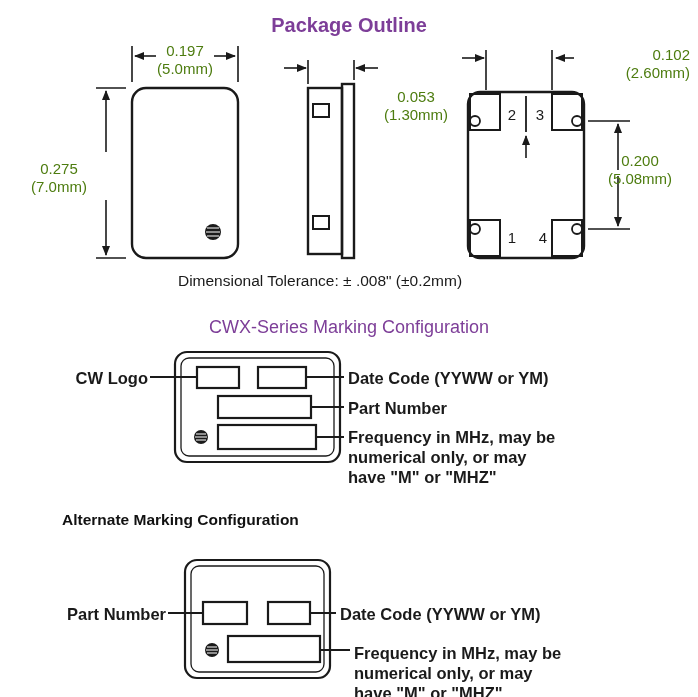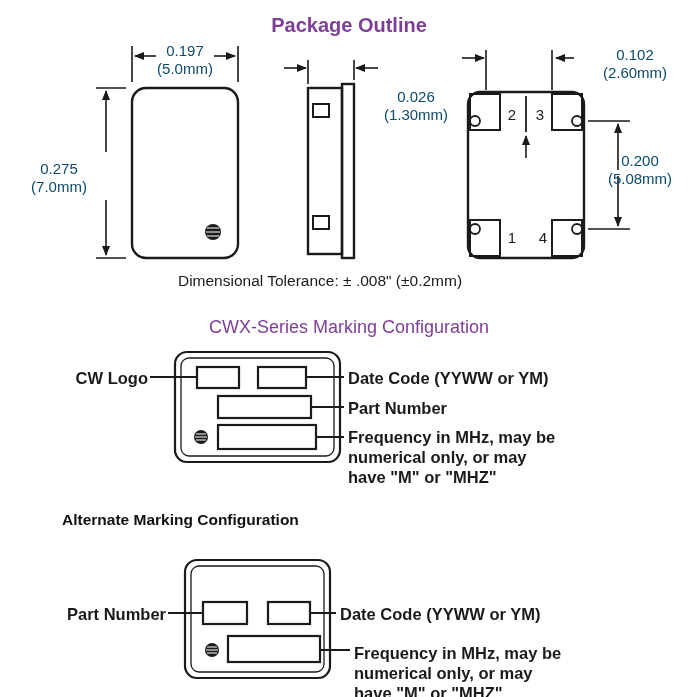--- a/index.html
+++ b/index.html
@@ -5,22 +5,22 @@
   * { margin:0; padding:0; box-sizing:border-box; }
   html,body { background:#ffffff; }
   body {
     width:698px; height:697px;
     font-family:"Liberation Sans", sans-serif;
     color:#1a1a1a;
   }
   .canvas { position:relative; width:698px; height:697px; background:#ffffff; overflow:hidden; }
   .art { position:absolute; left:0; top:0; }
   .t { position:absolute; white-space:nowrap; }
-  .dim { font-size:15px; line-height:18px; text-align:center; color:#0c4a6e; }
-  .dim.left { text-align:center; }
+  .dim { font-size:15px; line-height:18px; text-align:center; color:#4d7c0f; }
+  .dim.left { text-align:right; }
   .pin { font-size:15px; width:20px; text-align:center; }
   .label { font-size:16.5px; font-weight:bold; line-height:20px; }
   .label.right { text-align:right; }
   .h1 { left:0; width:698px; text-align:center; font-weight:bold; color:#7d3e98; font-size:20px; }
   .h2 { left:0; width:698px; text-align:center; font-weight:normal; color:#7d3e98; font-size:18px; }
   .h3 { text-align:left; font-weight:bold; color:#111111; font-size:15.5px; }
   .note { left:0; width:640px; text-align:center; font-size:15.5px; }
 </style>
 </head>
 <body>
@@ -128,21 +128,21 @@
 
   <div class="t dim" style="left:132px; top:42px; width:106px">
     <div>0.197</div>
     <div>(5.0mm)</div>
   </div>
   <div class="t dim" style="left:18px; top:160px; width:82px">
     <div>0.275</div>
     <div>(7.0mm)</div>
   </div>
   <div class="t dim" style="left:374px; top:88px; width:84px">
-    <div>0.026</div>
+    <div>0.053</div>
     <div>(1.30mm)</div>
   </div>
   <div class="t dim left" style="left:580px; top:46px; width:110px">
     <div>0.102</div>
     <div>(2.60mm)</div>
   </div>
   <div class="t dim" style="left:604px; top:152px; width:72px">
     <div>0.200</div>
     <div>(5.08mm)</div>
   </div>

